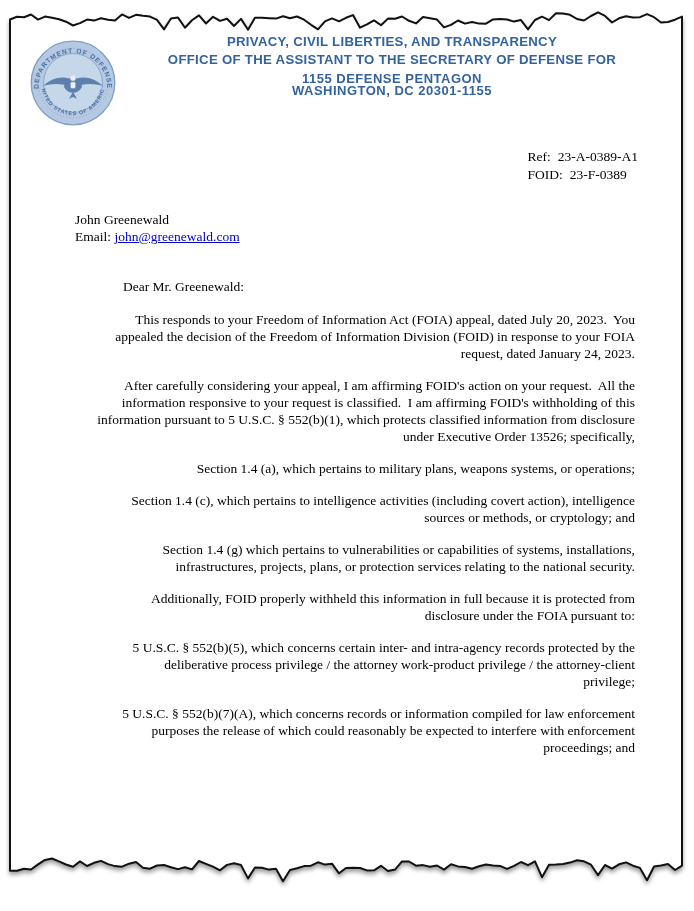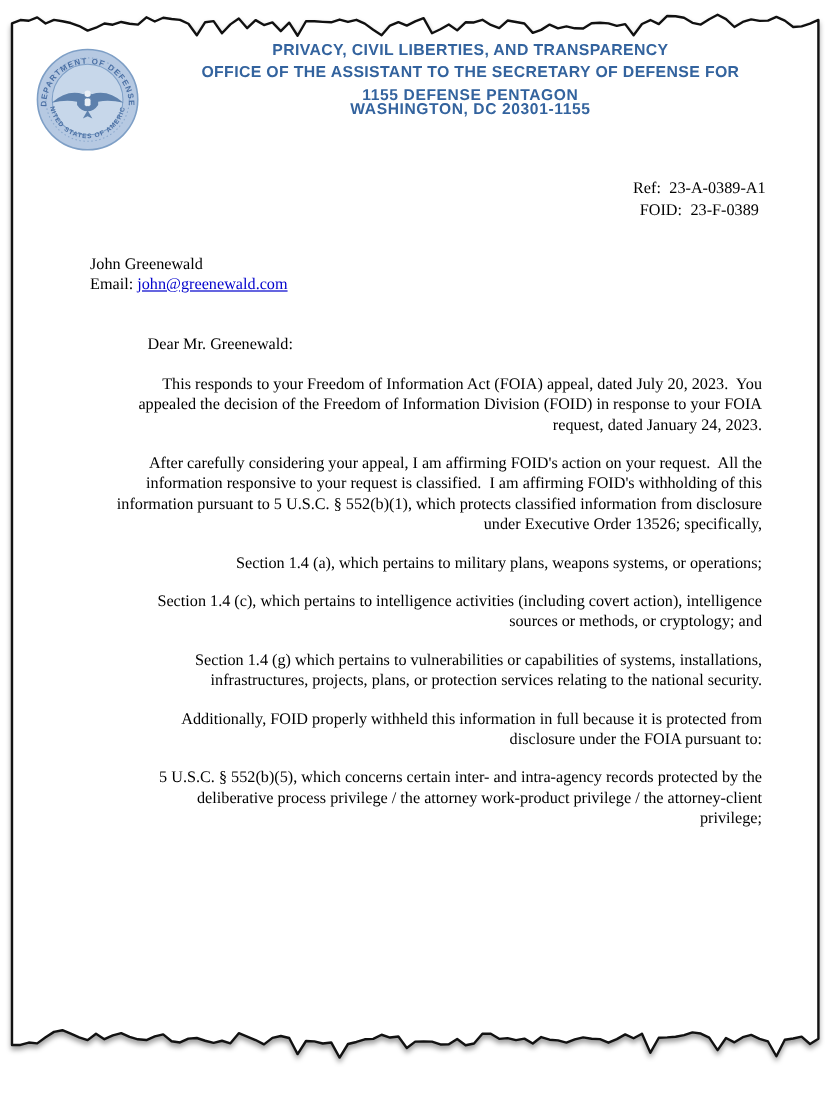--- a/index.html
+++ b/index.html
@@ -30,21 +30,21 @@
     color:var(--header-blue);
     font-family:"Liberation Sans", sans-serif;font-weight:bold;
   }
   .office-line{font-size:13.2px;line-height:18px;letter-spacing:0.3px;}
   .addr-line{font-size:13px;line-height:11.5px;letter-spacing:0.5px;}
   .addr-first{margin-top:4px;}
 
   .seal{position:absolute;top:39px;left:29px;width:88px;height:88px;}
 
   .ref-block{
-    position:absolute;top:148px;right:56px;text-align:center;
+    position:absolute;top:148px;right:56px;text-align:left;
     font-size:13.5px;line-height:17.5px;
   }
   .ref-block .val{margin-left:7px;}
 
   .content{
     position:absolute;top:211px;left:75px;right:59px;
     font-size:13.5px;line-height:17px;
   }
   .recipient{margin-bottom:33px;}
   .salutation{margin-bottom:16px;margin-left:48px;}
@@ -113,16 +113,17 @@
 
       <div class="salutation">Dear Mr. Greenewald:</div>
 
       <div class="block paragraph">This responds to your Freedom of Information Act (FOIA) appeal, dated July 20, 2023.  You appealed the decision of the Freedom of Information Division (FOID) in response to your FOIA request, dated January 24, 2023.</div>
       <div class="block paragraph">After carefully considering your appeal, I am affirming FOID's action on your request.  All the information responsive to your request is classified.  I am affirming FOID's withholding of this information pursuant to 5 U.S.C. § 552(b)(1), which protects classified information from disclosure under Executive Order 13526; specifically,</div>
       <div class="block quote">Section 1.4 (a), which pertains to military plans, weapons systems, or operations;</div>
       <div class="block quote">Section 1.4 (c), which pertains to intelligence activities (including covert action), intelligence sources or methods, or cryptology; and</div>
       <div class="block quote">Section 1.4 (g) which pertains to vulnerabilities or capabilities of systems, installations, infrastructures, projects, plans, or protection services relating to the national security.</div>
       <div class="block paragraph">Additionally, FOID properly withheld this information in full because it is protected from disclosure under the FOIA pursuant to:</div>
       <div class="block quote">5 U.S.C. § 552(b)(5), which concerns certain inter- and intra-agency records protected by the deliberative process privilege / the attorney work-product privilege / the attorney-client privilege;</div>
+      <div class="block quote">5 U.S.C. § 552(b)(7)(A), which concerns records or information compiled for law enforcement purposes the release of which could reasonably be expected to interfere with enforcement proceedings; and</div>
     </div>
 
   </div>
 </div>
 
 </body></html>

